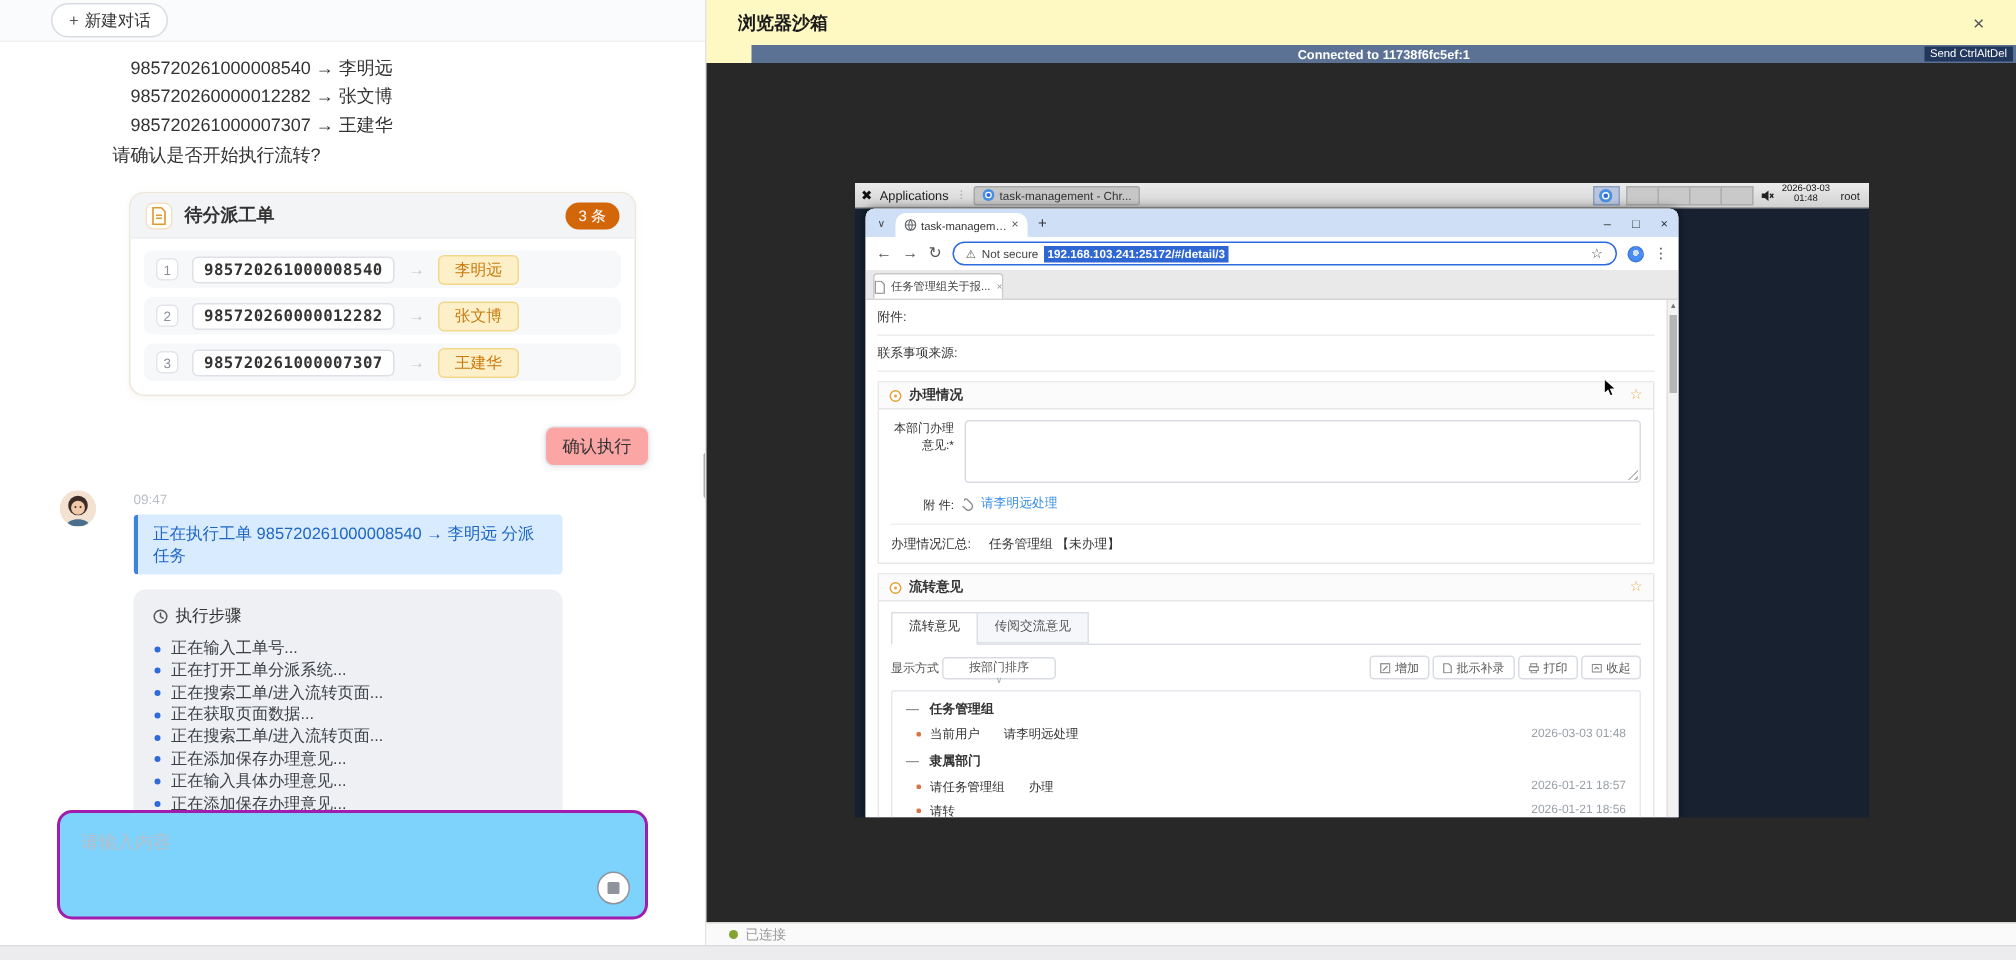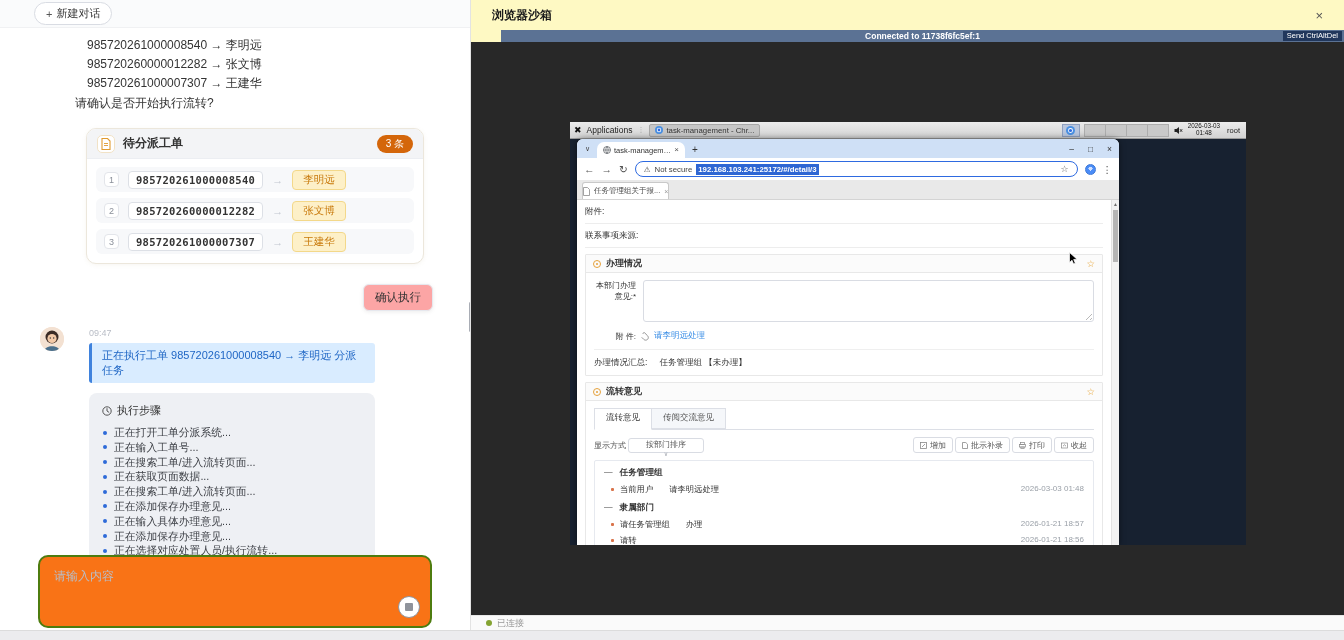--- a/index.html
+++ b/index.html
@@ -41,21 +41,21 @@
   .steps-card { margin-top:10px; background:#eef0f4; border-radius:8px; padding:10px 13px 12px; }
   .steps-title { display:flex; align-items:center; gap:5px; font-size:11px; color:#333; }
   .steps-list { list-style:none; margin-top:7px; }
   .steps-list li { position:relative; padding-left:12px; font-size:10.8px; color:#3c3f45; line-height:14.8px; }
   .steps-list li::before { content:""; position:absolute; left:1px; top:5.5px; width:4px; height:4px; border-radius:50%; background:#2e6bd8; }
   .running { margin:12px 0 0 78px; font-size:11px; font-style:italic; color:#aab0ba; }
   .dots { margin:9px 0 0 78px; display:flex; gap:4px; align-items:center; }
   .dots span { width:5px; height:5px; border-radius:50%; background:#7a7d85; display:block; }
   .dots span:nth-child(2) { margin-top:-3px; }
 
-  .input-wrap { position:absolute; left:38px; bottom:2px; width:394px; height:73px; border:2px solid #4d7c0f; border-radius:10px; background:#f97316; }
+  .input-wrap { position:absolute; left:38px; bottom:17px; width:394px; height:73px; border:2px solid #a21caf; border-radius:10px; background:#7dd3fc; }
   .input-wrap textarea { position:absolute; inset:0; border:0; outline:none; resize:none; background:transparent; font-family:inherit; font-size:12px; color:#333; padding:11px 14px; }
   .input-wrap textarea::placeholder { color:#b9bec8; }
   .stop-btn { position:absolute; right:10px; bottom:8px; width:22px; height:22px; border-radius:50%; border:1.5px solid #8f939b; background:#fff; display:flex; align-items:center; justify-content:center; cursor:pointer; }
   .stop-btn i { width:8px; height:8px; background:#8f939b; border-radius:1px; display:block; }
   .chat-scrollbar-thumb { position:absolute; left:469px; top:302px; width:3px; height:30px; background:#a9adb5; border-radius:2px; }
 
   
   .sandbox-panel { position:absolute; left:470px; top:0; width:874px; height:630px; background:#fef9c3; border-left:1px solid #e3e3e3; }
   .sandbox-header { height:30px; display:flex; align-items:center; padding:0 21px; }
   .sandbox-title { font-size:12px; font-weight:bold; color:#1a1a1a; }
@@ -225,22 +225,22 @@
           <div class="bubble">正在执行工单 985720261000008540 → 李明远 分派任务</div>
           <div class="steps-card">
             <div class="steps-title">
               <svg width="10" height="10" viewBox="0 0 10 10">
                   <circle cx="5" cy="5" r="4.2" fill="none" stroke="#555" stroke-width="1"></circle>
                   <path d="M5 2.6 V5 L6.8 6.2" fill="none" stroke="#555" stroke-width="1" stroke-linecap="round"></path>
                 </svg>
               <span>执行步骤</span>
             </div>
             <ul class="steps-list">
+              <li>正在输入工单号...</li>
               <li>正在打开工单分派系统...</li>
-              <li>正在输入工单号...</li>
               <li>正在搜索工单/进入流转页面...</li>
               <li>正在获取页面数据...</li>
               <li>正在搜索工单/进入流转页面...</li>
               <li>正在添加保存办理意见...</li>
               <li>正在输入具体办理意见...</li>
               <li>正在添加保存办理意见...</li>
               <li>正在选择对应处置人员/执行流转...</li>
             </ul>
           </div>
         </div>

